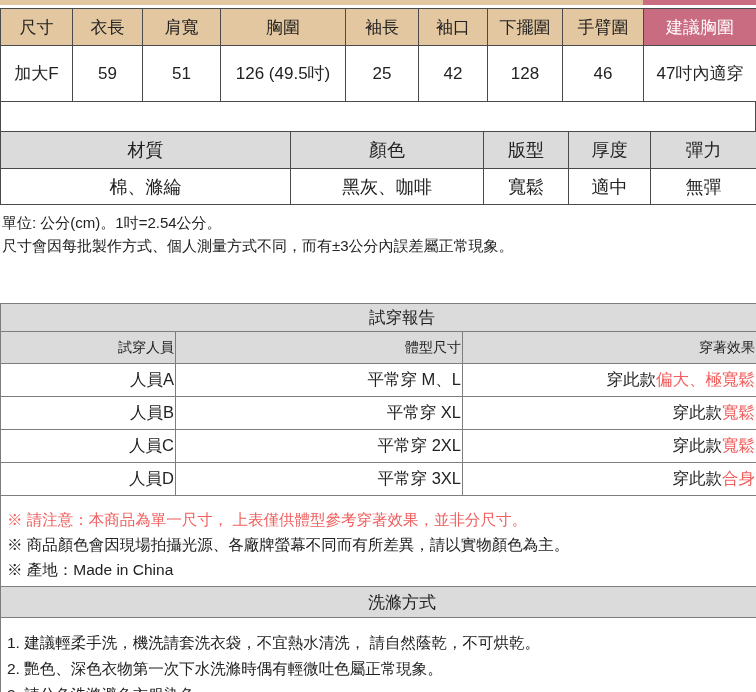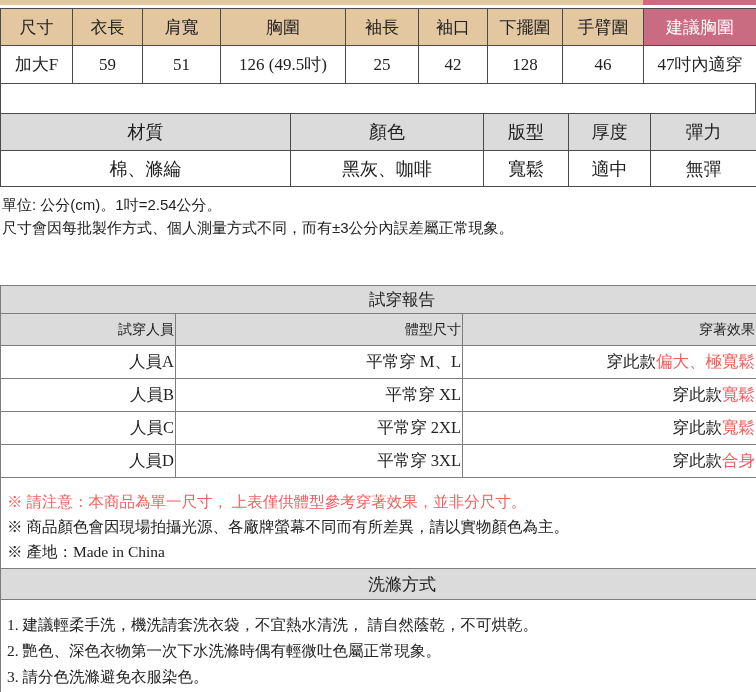--- a/index.html
+++ b/index.html
@@ -11,35 +11,35 @@
     color: #222222;
     font-family: "Liberation Sans", sans-serif;
     overflow: hidden;
   }
 
   
   .top-strip { display: flex; height: 5px; margin-bottom: 3px; }
   .top-strip .tan-part  { width: 643px; background: #e3c7a0; }
   .top-strip .pink-part { width: 113px; background: #c96b81; }
 
-  table { border-collapse: collapse; width: 756px; table-layout: fixed; font-family: Liberation Serif, serif; }
+  table { border-collapse: collapse; width: 756px; table-layout: fixed; }
 
   
   .t-dark th, .t-dark td {
     border: 1px solid #4a4a4a;
     text-align: center;
     vertical-align: middle;
     font-weight: 400;
     padding: 0 2px;
     overflow: hidden;
     white-space: nowrap;
   }
   .t1 th { background: #e3c7a0; height: 37px; font-size: 17px; }
   .t1 th.pink { background: #c96b81; color: #ffffff; }
-  .t1 td { height: 38px; font-size: 17px; background: #ffffff; }
+  .t1 td { height: 56px; font-size: 17px; background: #ffffff; }
 
   .spacer-row {
     height: 29px;
     border-left: 1px solid #4a4a4a;
     border-right: 1px solid #4a4a4a;
     background: #ffffff;
   }
 
   .t2 th { background: #dbdbdb; height: 37px; font-size: 18px; }
   .t2 td { height: 36px; font-size: 18px; background: #ffffff; }

